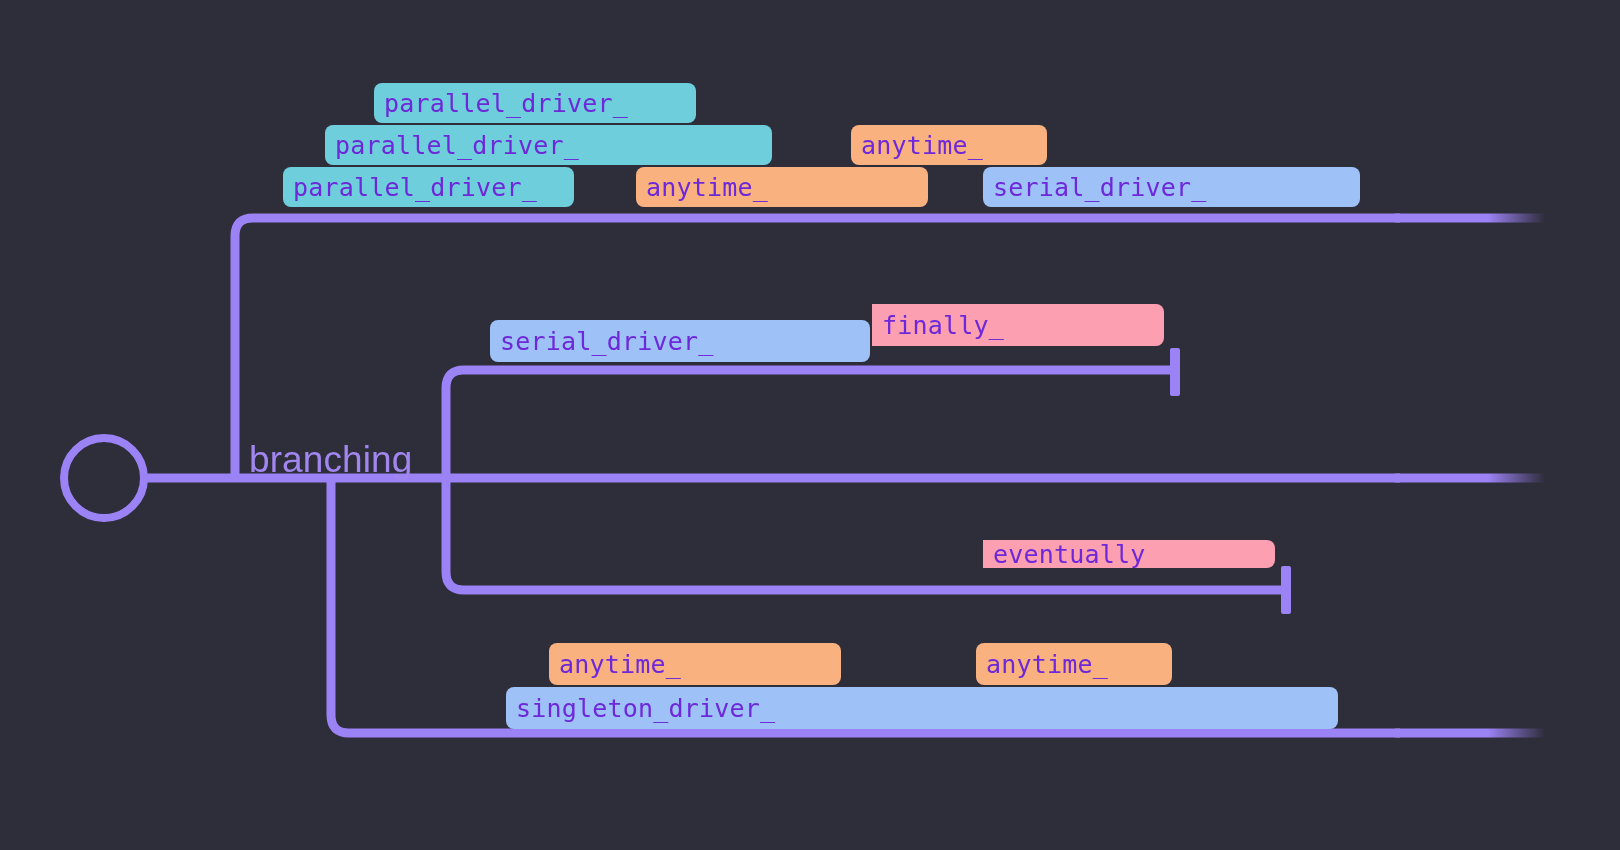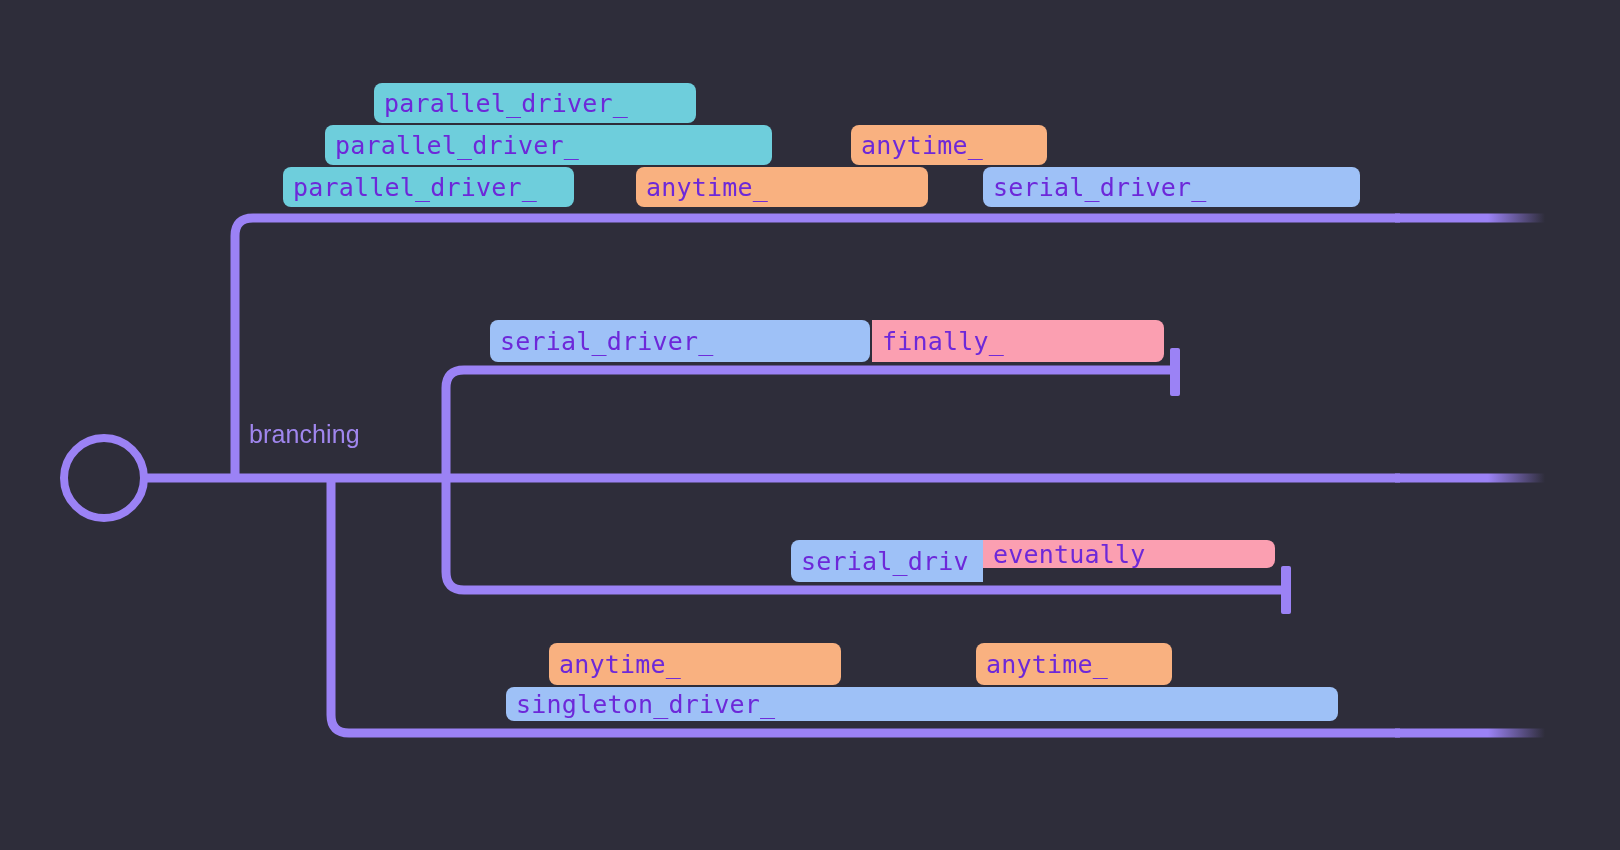--- a/index.html
+++ b/index.html
@@ -42,21 +42,21 @@
     border-top-right-radius: 0;
     border-bottom-right-radius: 0;
   }
   .task.clipped-left {
     border-top-left-radius: 0;
     border-bottom-left-radius: 0;
   }
   .annotation {
     position: absolute;
     font-family: "Liberation Sans", "DejaVu Sans", sans-serif;
-    font-size: 25px;
+    font-size: 37px;
     line-height: 1.42;
     color: #a086ee;
     white-space: pre-line;
     letter-spacing: 0.1px;
   }
 </style>
 </head>
 <body>
 
 <div id="stage">
@@ -92,26 +92,25 @@
   </svg>
 
   <div class="task" style=";left:374px;top:83px;width:322px;height:40px;background:#6ecedc">parallel_driver_</div>
   <div class="task" style=";left:325px;top:125px;width:447px;height:40px;background:#6ecedc">parallel_driver_</div>
   <div class="task" style=";left:851px;top:125px;width:196px;height:40px;background:#f9b180">anytime_</div>
   <div class="task" style=";left:283px;top:167px;width:291px;height:40px;background:#6ecedc">parallel_driver_</div>
   <div class="task" style=";left:636px;top:167px;width:292px;height:40px;background:#f9b180">anytime_</div>
   <div class="task" style=";left:983px;top:167px;width:377px;height:40px;background:#9ec1f7">serial_driver_</div>
 
   <div class="task" style=";left:490px;top:320px;width:380px;height:42px;background:#9ec1f7">serial_driver_</div>
-  <div class="task clipped-left" style=";left:872px;top:320px;width:292px;height:42px;background:#fb9fb1">finally_</div>
+  <div class="task clipped-left" style=";left:872px;top:304px;width:292px;height:42px;background:#fb9fb1">finally_</div>
 
-  <div class="task clipped-right" style=";left:791px;top:540px;width:192px;height:42px;background:#9ec1f7">serial_driv</div>
   <div class="task clipped-left" style=";left:983px;top:540px;width:292px;height:28px;background:#fb9fb1">eventually_</div>
 
   <div class="task" style=";left:549px;top:643px;width:292px;height:42px;background:#f9b180">anytime_</div>
   <div class="task" style=";left:976px;top:643px;width:196px;height:42px;background:#f9b180">anytime_</div>
-  <div class="task" style=";left:506px;top:687px;width:832px;height:34px;background:#9ec1f7">singleton_driver_</div>
+  <div class="task" style=";left:506px;top:687px;width:832px;height:42px;background:#9ec1f7">singleton_driver_</div>
 
   <div class="annotation" style=";left:249px;top:381px;width:200px">
     <div>branching</div>
   </div>
 
 </div>
 
 </body></html>

